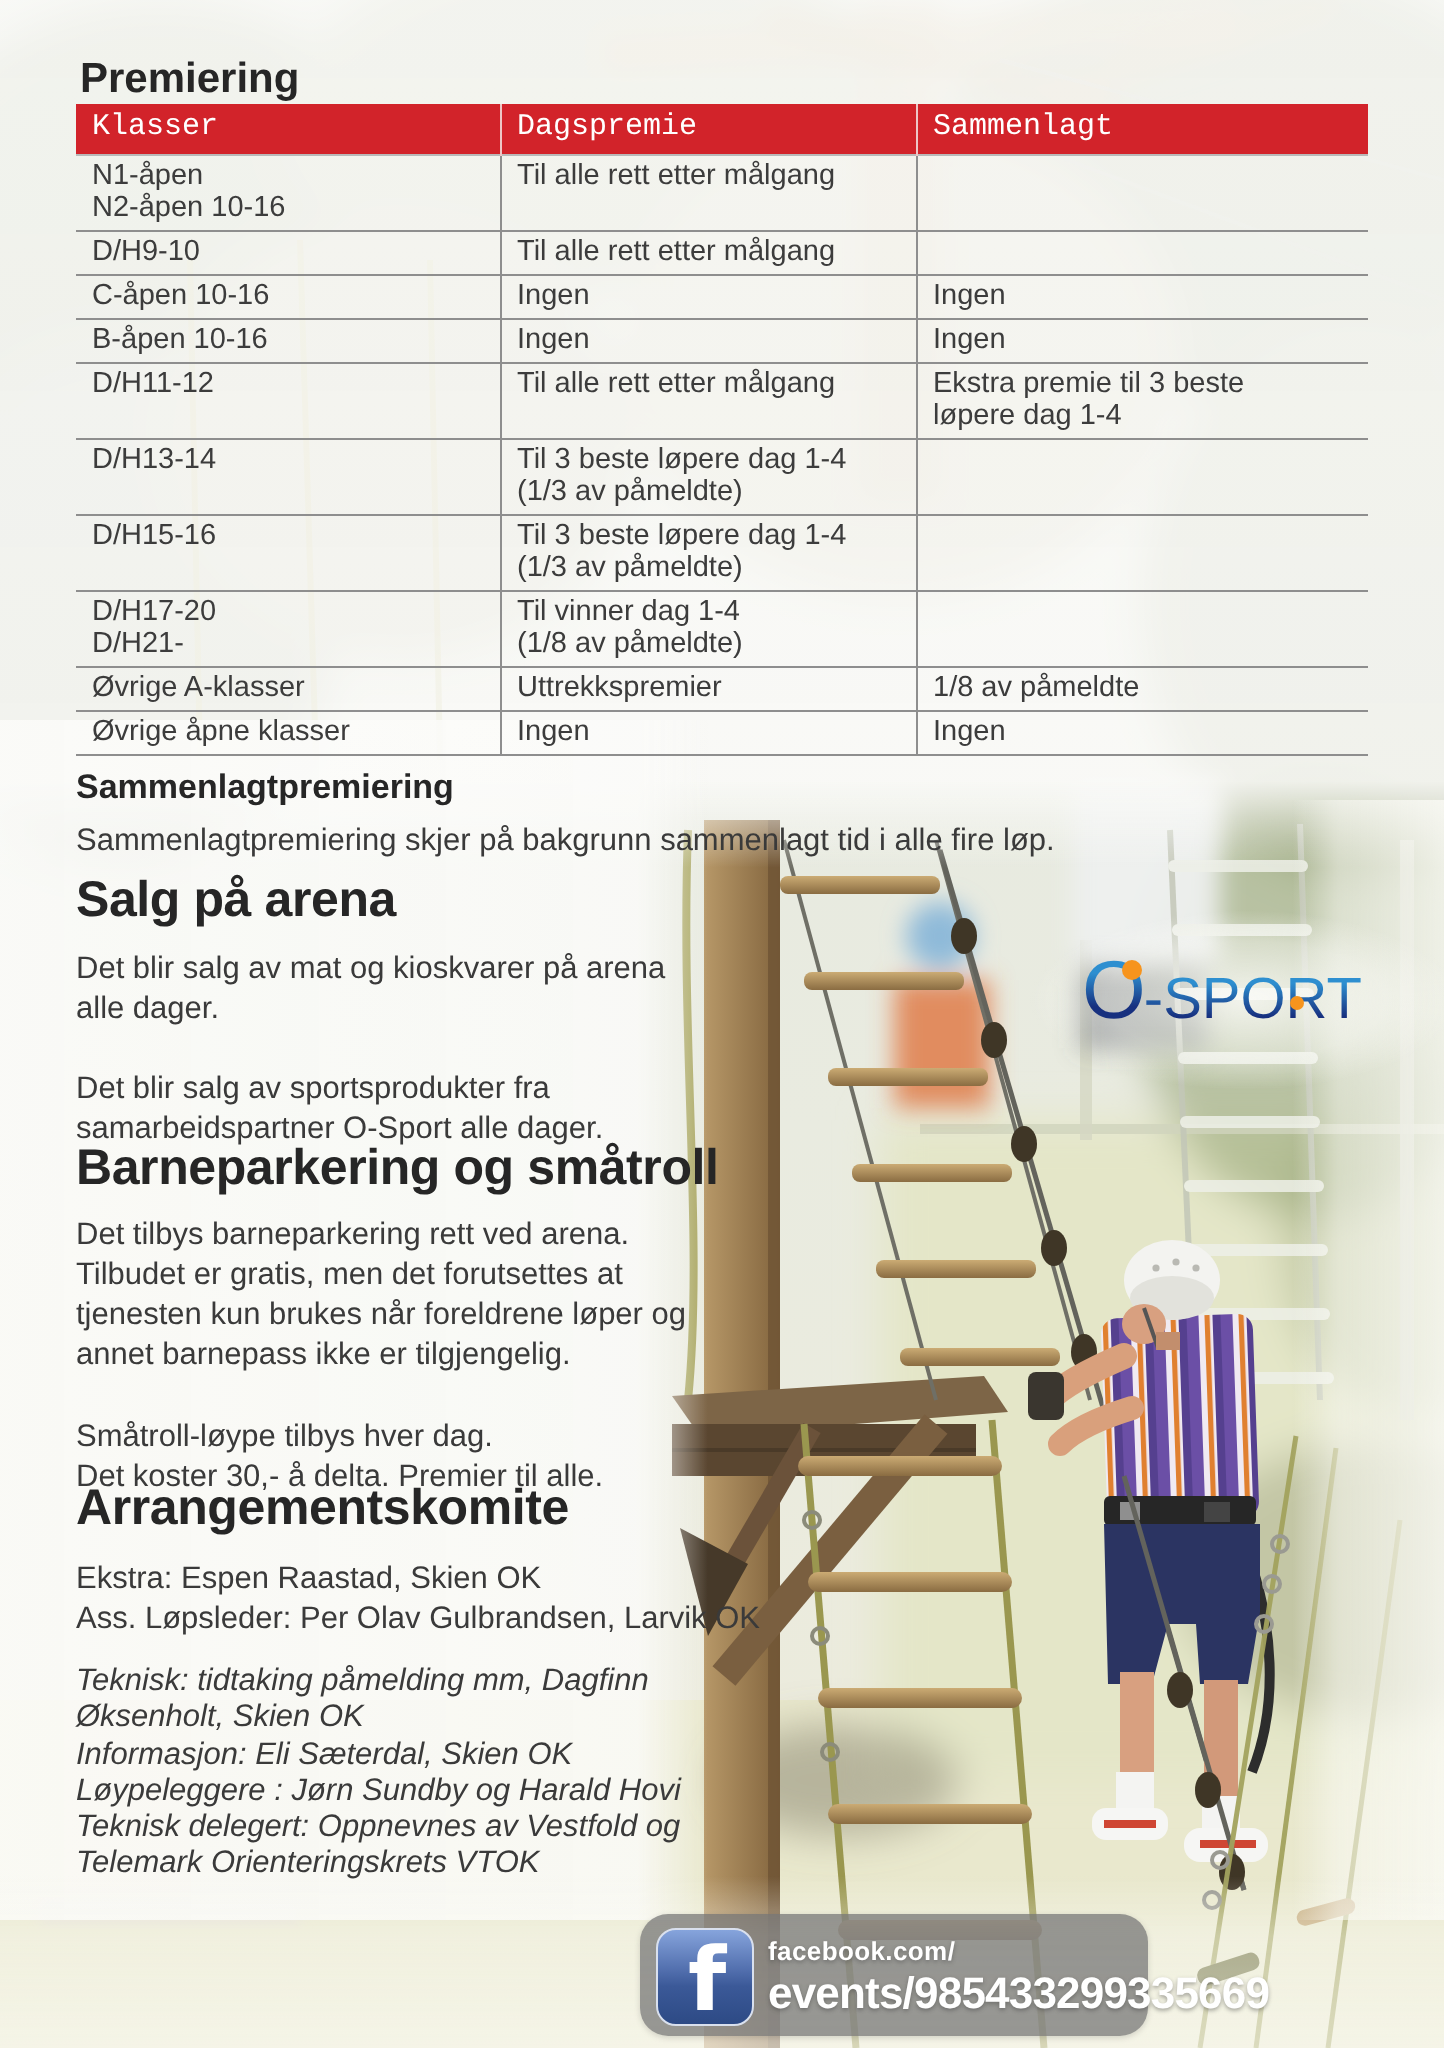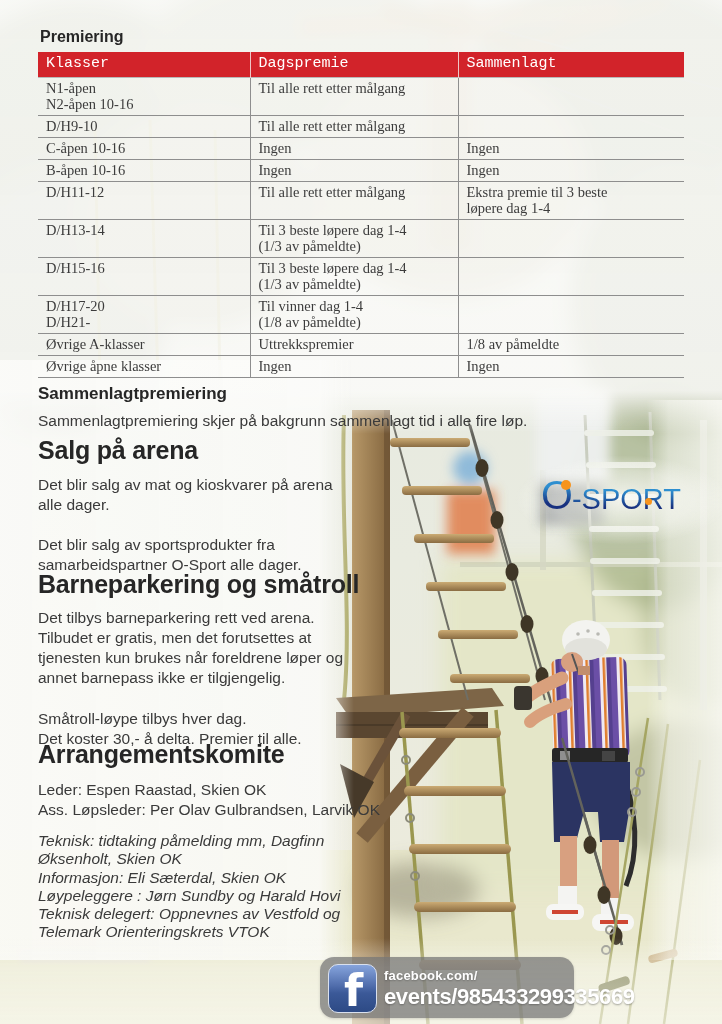--- a/index.html
+++ b/index.html
@@ -12,29 +12,29 @@
     background:linear-gradient(to bottom,rgba(251,251,249,.87) 0%,rgba(251,251,249,.85) 90%,rgba(251,251,249,0) 100%);}
   .wash-left{left:0;top:360px;width:354px;height:600px;
     background:linear-gradient(to right,rgba(251,251,249,.88) 0%,rgba(251,251,249,.86) 90%,rgba(251,251,249,0) 100%);}
   .wash-right{left:646px;top:400px;width:76px;height:560px;
     background:linear-gradient(to left,rgba(250,250,245,.82) 0%,rgba(250,250,245,.55) 70%,rgba(250,250,245,0) 100%);}
   .wash-logo{left:515px;top:455px;width:215px;height:90px;
     background:radial-gradient(closest-side,rgba(252,252,249,.85),rgba(252,252,249,.45) 65%,rgba(252,252,249,0));}
   .wash-bottom{left:0;top:938px;width:722px;height:86px;
     background:linear-gradient(to bottom,rgba(250,250,244,0) 0%,rgba(250,250,244,.45) 35%,rgba(252,252,247,.62) 100%);}
 
-  .page-title{position:absolute;left:40px;top:28px;margin:0;font-size:16px;font-weight:bold;color:#262626;}
+  .page-title{position:absolute;left:40px;top:28px;margin:0;font-size:21px;font-weight:bold;color:#262626;}
 
   .prize-table{position:absolute;left:38px;top:52px;width:646px;border-collapse:collapse;table-layout:fixed;}
   .prize-table col.c1{width:212px;} .prize-table col.c2{width:208px;} .prize-table col.c3{width:226px;}
   .prize-table th{background:#d2232a;color:#ffffff;font-weight:normal;font-size:15px;text-align:left;
     padding:3px 8px 4px 8px;line-height:18px;font-family:Liberation Mono, monospace;}
   .prize-table th+th{border-left:1px solid #eec6c6;}
   .prize-table td{font-size:14.5px;color:#3c3c3c;vertical-align:top;padding:2px 8px 3px 8px;
-    line-height:16px;white-space:pre-line;border-bottom:1px solid #8e8e8e;font-family:Liberation Serif, serif;}
+    line-height:16px;white-space:pre-line;border-bottom:1px solid #8e8e8e;}
   .prize-table tbody tr:first-child td{border-top:1px solid #b9b9b9;}
   .prize-table td+td{border-left:1px solid #8e8e8e;}
 
   .sec{position:absolute;left:38px;width:345px;color:#3a3a3a;}
   .sec h2{margin:0;font-size:25px;font-weight:bold;color:#262626;letter-spacing:-.2px;}
   .sec h3{margin:0;font-size:17px;font-weight:bold;color:#262626;}
   .sec p{margin:0;font-size:15.5px;line-height:1.3;white-space:pre-line;}
   .sec-sammenlagt{top:384px;width:580px;}
   .sec-sammenlagt p{margin-top:7px;}
   .sec-salg{top:436px;}
@@ -376,21 +376,21 @@
     <p class="p1">Det tilbys barneparkering rett ved arena.
 Tilbudet er gratis, men det forutsettes at
 tjenesten kun brukes når foreldrene løper og
 annet barnepass ikke er tilgjengelig.</p>
     <p class="p2">Småtroll-løype tilbys hver dag.
 Det koster 30,- å delta. Premier til alle.</p>
   </section>
 
   <section class="sec sec-komite">
     <h2>Arrangementskomite</h2>
-    <p class="p1">Leder: Espen Raastad, Skien OK
+    <p class="p1">Ekstra: Espen Raastad, Skien OK
 Ass. Løpsleder: Per Olav Gulbrandsen, Larvik OK</p>
     <p class="p2">Teknisk: tidtaking påmelding mm, Dagfinn
 Øksenholt, Skien OK
 Informasjon: Eli Sæterdal, Skien OK
 Løypeleggere : Jørn Sundby og Harald Hovi
 Teknisk delegert: Oppnevnes av Vestfold og
 Telemark Orienteringskrets VTOK</p>
   </section>
 
   <div class="fb-badge">

